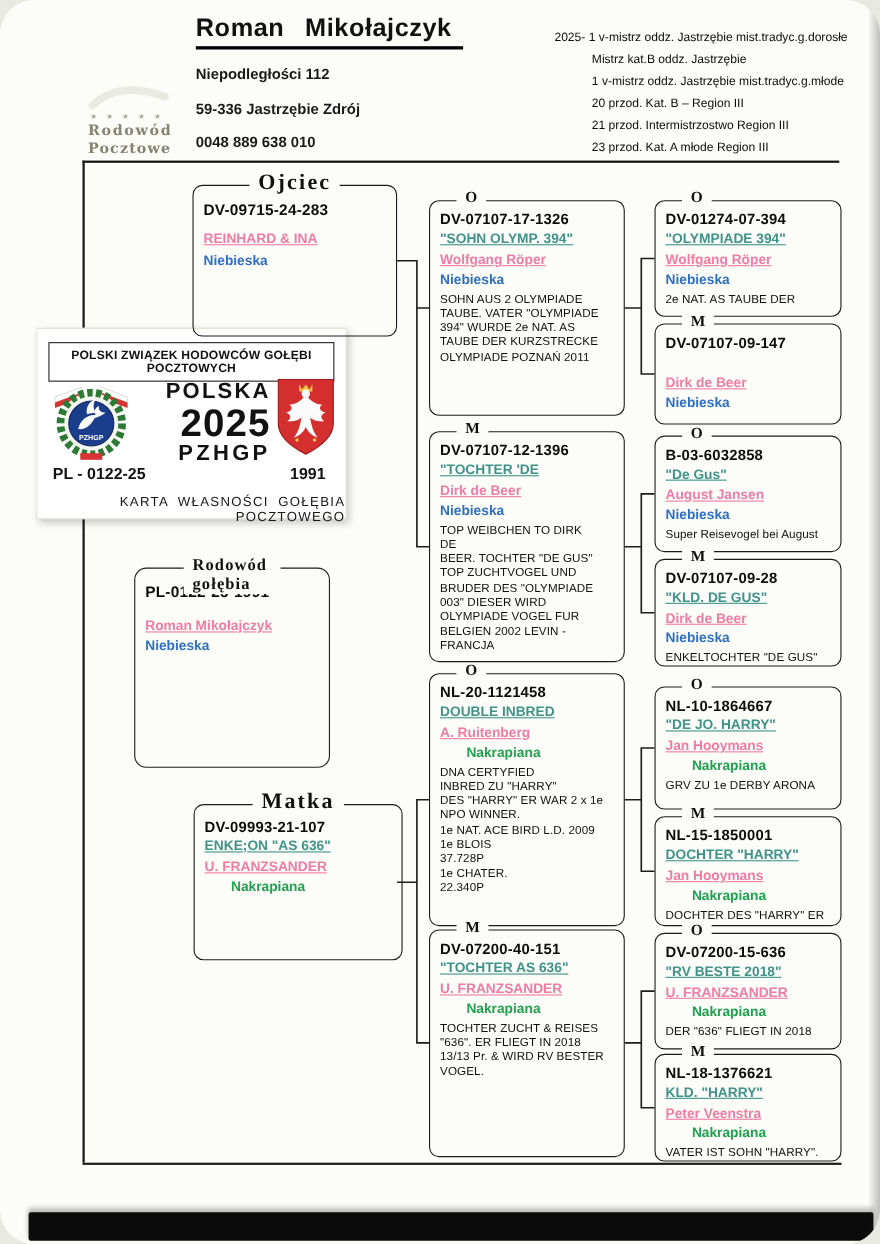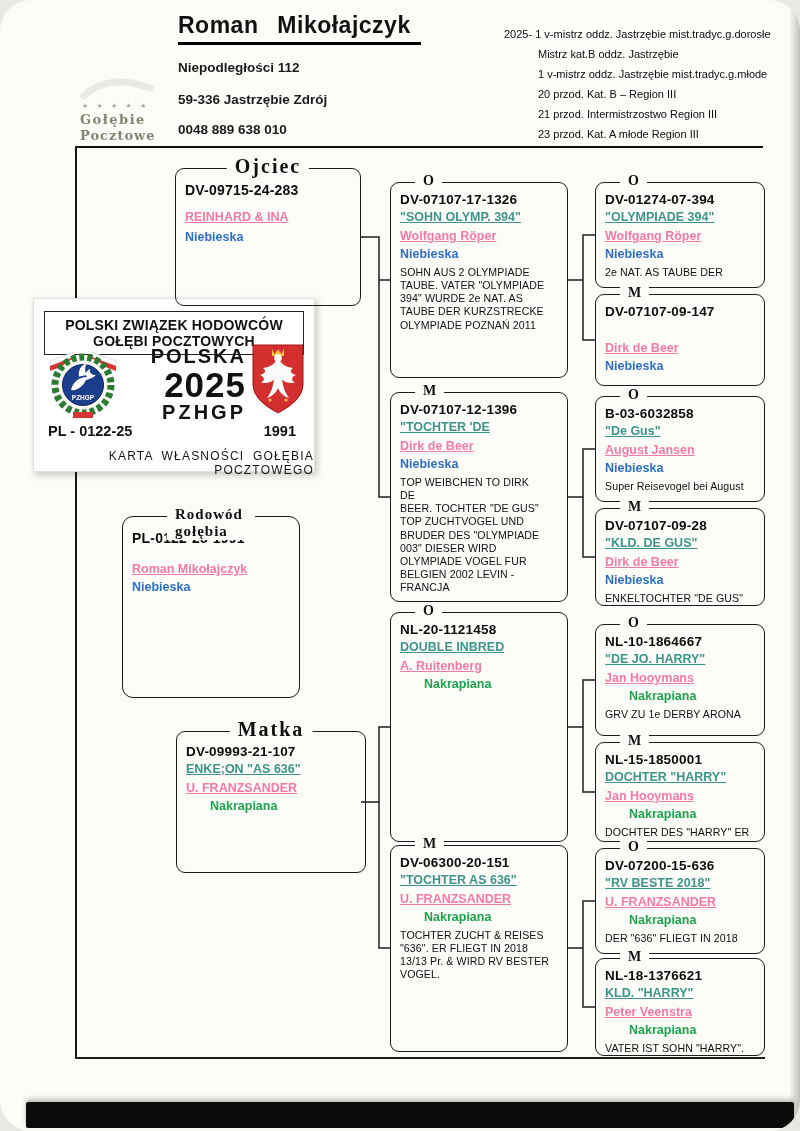--- a/index.html
+++ b/index.html
@@ -51,21 +51,21 @@
   .pbox.roomy .breeder{margin-bottom:4px;}
   .pbox.subject .ring{font-size:14px;margin:4px 0 16px;}
 
   
   .connect{position:absolute;left:0;top:0;pointer-events:none;}
 
   
   .card{position:absolute;left:33px;top:298px;width:280px;height:172px;background:#ffffff;
         border:1px solid #e2e2da;box-shadow:2px 3px 7px rgba(0,0,0,.22);}
   .card .assoc{position:absolute;left:10px;right:10px;top:12px;border:1.3px solid #222;
-               padding:5px 4px;text-align:center;font-size:14px;font-weight:700;letter-spacing:.2px;}
+               padding:5px 4px;text-align:center;font-size:11px;font-weight:700;letter-spacing:.2px;}
   .card .mid{position:absolute;left:92px;top:46px;width:120px;text-align:right;}
   .card .polska{font-size:20px;font-weight:700;letter-spacing:2px;}
   .card .year{font-size:35px;font-weight:800;line-height:.95;letter-spacing:1px;}
   .card .org{font-size:20px;font-weight:700;letter-spacing:3px;}
   .card .series{position:absolute;left:14px;top:124px;font-size:14.5px;font-weight:800;}
   .card .ringno{position:absolute;right:18px;top:124px;font-size:14.5px;font-weight:800;}
   .card .ctitle{position:absolute;left:0;right:0;top:150px;text-align:right;font-size:12px;
                 letter-spacing:1.2px;word-spacing:4px;color:#161616;}
   .emblem{position:absolute;left:12px;top:44px;}
   .eagle{position:absolute;left:216px;top:44px;}
@@ -84,21 +84,21 @@
   <h1 class="owner">Roman Mikołajczyk</h1>
   <div class="addr addr1">Niepodległości 112</div>
   <div class="addr addr2">59-336 Jastrzębie Zdrój</div>
   <div class="addr addr3">0048 889 638 010</div>
 
   <div class="stamp">
     <svg width="76" height="26" style="position:absolute;top:0;left:0">
       <path d="M4,20 C20,4 44,2 70,12" stroke="#9a9a88" stroke-width="7" fill="none" opacity="0.22" stroke-linecap="round"></path>
     </svg>
     <div class="stars">★ ★ ★ ★ ★</div>
-    <div class="w1">Gołębie</div>
+    <div class="w1">Rodowód</div>
     <div class="w2">Pocztowe</div>
   </div>
 
   <div class="ach">
     <div>2025- 1 v-mistrz oddz. Jastrzębie mist.tradyc.g.dorosłe</div>
     <div class="in">Mistrz kat.B oddz. Jastrzębie</div>
     <div class="in">1 v-mistrz oddz. Jastrzębie mist.tradyc.g.młode</div>
     <div class="in">20 przod. Kat. B – Region III</div>
     <div class="in">21 przod. Intermistrzostwo Region III</div>
     <div class="in">23 przod. Kat. A młode Region III</div>
@@ -206,25 +206,34 @@
 BELGIEN 2002 LEVIN -
 FRANCJA</div>
   </div>
 
   <div class="pbox" style="left:390px;top:612px;width:178px;height:230px">
     <span class="tag">O</span>
     <div class="ring">NL-20-1121458</div>
     <div class="bird">DOUBLE INBRED</div>
     <div class="breeder">A. Ruitenberg</div>
     <div class="colorlab" data-color="green">Nakrapiana</div>
+    <div class="note">DNA CERTYFIED
+INBRED ZU "HARRY"
+DES "HARRY" ER WAR 2 x 1e
+NPO WINNER.
+1e NAT. ACE BIRD L.D. 2009
+1e BLOIS
+37.728P
+1e CHATER.
+22.340P</div>
   </div>
 
   <div class="pbox" style="left:390px;top:845px;width:178px;height:207px">
     <span class="tag">M</span>
-    <div class="ring">DV-06300-20-151</div>
+    <div class="ring">DV-07200-40-151</div>
     <div class="bird">"TOCHTER AS 636"</div>
     <div class="breeder">U. FRANZSANDER</div>
     <div class="colorlab" data-color="green">Nakrapiana</div>
     <div class="note">TOCHTER ZUCHT &amp; REISES
 "636". ER FLIEGT IN 2018
 13/13 Pr. &amp; WIRD RV BESTER
 VOGEL.</div>
   </div>
 
   <div class="pbox" style="left:595px;top:182px;width:170px;height:106px">

